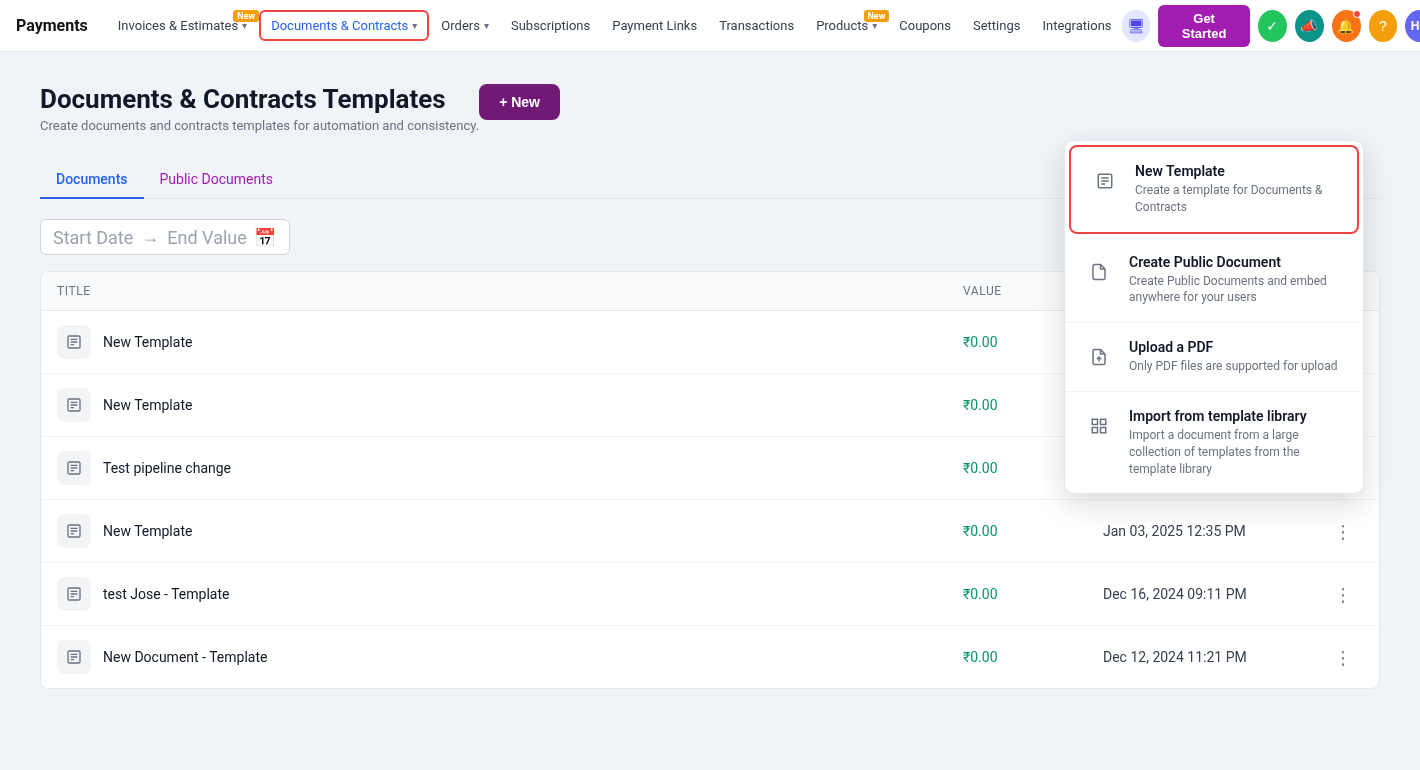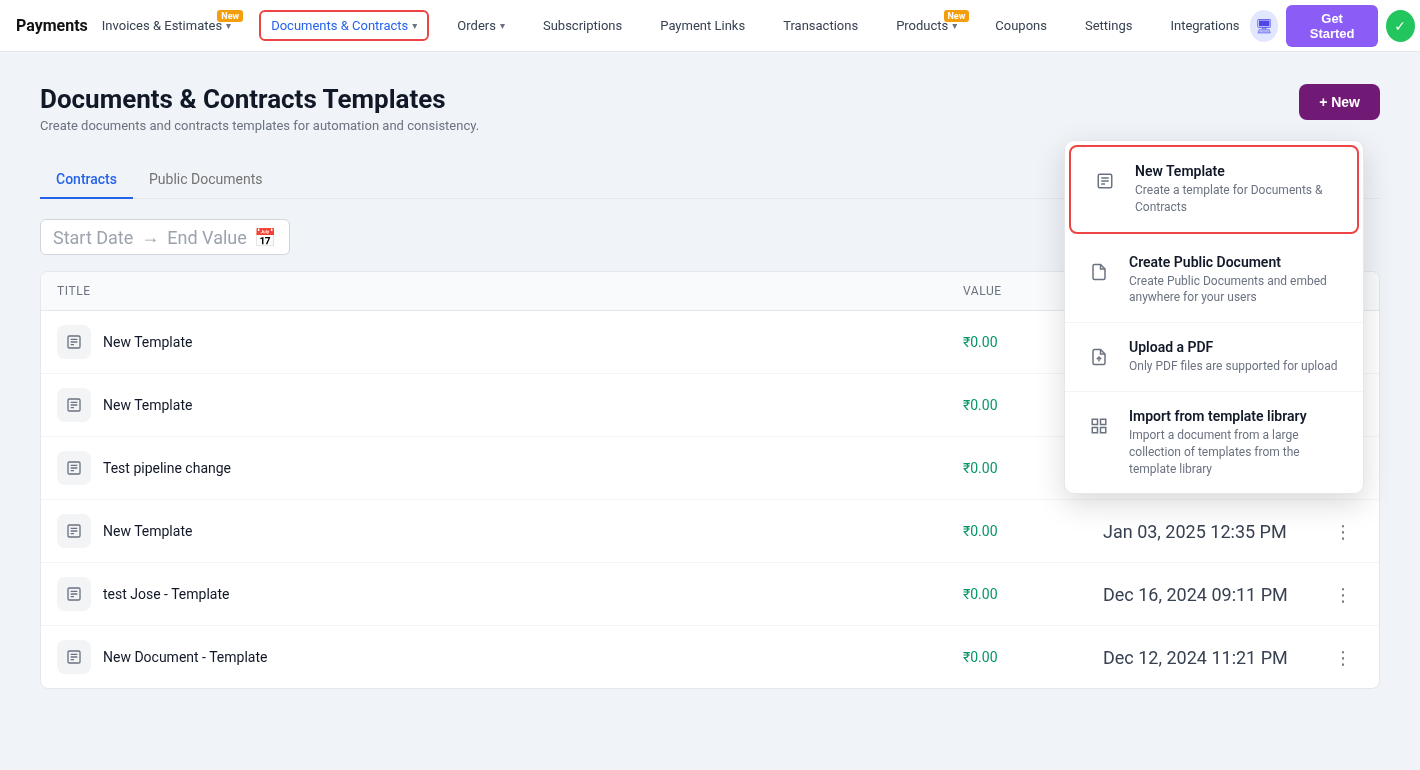--- a/index.html
+++ b/index.html
@@ -13,27 +13,27 @@
       align-items: center;
       padding: 0 16px;
       height: 52px;
       position: relative;
       z-index: 100;
     }
     .nav-brand {
       font-weight: 700;
       font-size: 16px;
       color: #111;
-      margin-right: 4px;
+      margin-right: 20px;
       white-space: nowrap;
     }
     .nav-items {
       display: flex;
       align-items: center;
-      gap: 18px;
+      gap: 2px;
       flex: 1;
     }
     .nav-item {
       display: flex;
       align-items: center;
       gap: 4px;
       padding: 6px 10px;
       border-radius: 6px;
       cursor: pointer;
       font-size: 13px;
@@ -60,21 +60,21 @@
     .nav-item .chevron {
       font-size: 10px;
       color: #6b7280;
     }
     .nav-right {
       display: flex;
       align-items: center;
       gap: 8px;
     }
     .get-started-btn {
-      background: #8b5cf6;
+      background: #a21caf;
       color: #fff;
       border: none;
       border-radius: 6px;
       padding: 6px 14px;
       font-size: 13px;
       font-weight: 600;
       cursor: pointer;
     }
     .nav-icon-btn {
       width: 32px;
@@ -106,21 +106,21 @@
       border: none;
     }
 
     
     .main {
       padding: 32px 40px;
       max-width: 1420px;
     }
     .page-header {
       display: flex;
-      justify-content: space-between;
+      justify-content: flex-start;
       align-items: flex-start;
       margin-bottom: 28px;
     }
     .page-title {
       font-size: 26px;
       font-weight: 700;
       color: #111827;
     }
     .page-subtitle {
       font-size: 13px;
@@ -145,21 +145,21 @@
     .tabs {
       display: flex;
       gap: 0;
       border-bottom: 1px solid #e5e7eb;
       margin-bottom: 20px;
     }
     .tab {
       padding: 10px 16px;
       cursor: pointer;
       font-size: 14px;
-      color: #737373;
+      color: #a21caf;
       border-bottom: 2px solid transparent;
       margin-bottom: -1px;
     }
     .tab.active {
       color: #2563eb;
       border-bottom: 2px solid #2563eb;
       font-weight: 500;
     }
 
     
@@ -228,21 +228,21 @@
       color: #6b7280;
       font-size: 14px;
       flex-shrink: 0;
     }
     .row-value {
       color: #059669;
       font-size: 14px;
     }
     .row-date {
       color: #374151;
-      font-size: 18px;
+      font-size: 14px;
     }
     .row-actions {
       display: flex;
       align-items: center;
       justify-content: center;
       color: #6b7280;
       cursor: pointer;
       font-size: 18px;
     }
     .dropdown-menu {
@@ -330,21 +330,21 @@
   <div class="page-header">
     <div>
       <h1 class="page-title">Documents &amp; Contracts Templates</h1>
       <p class="page-subtitle">Create documents and contracts templates for automation and consistency.</p>
     </div>
     <button class="new-btn">+ New</button>
   </div>
 
   <div class="tabs">
 
-  <div class="tab active">Contracts</div>
+  <div class="tab active">Documents</div>
       <div class="tab">Public Documents</div>
     </div>
 
   <div class="filters">
     <div class="date-range">
       <span>Start Date</span>
       <span class="arrow">→</span>
       <span>End Value</span>
       <span>📅</span>
     </div>

